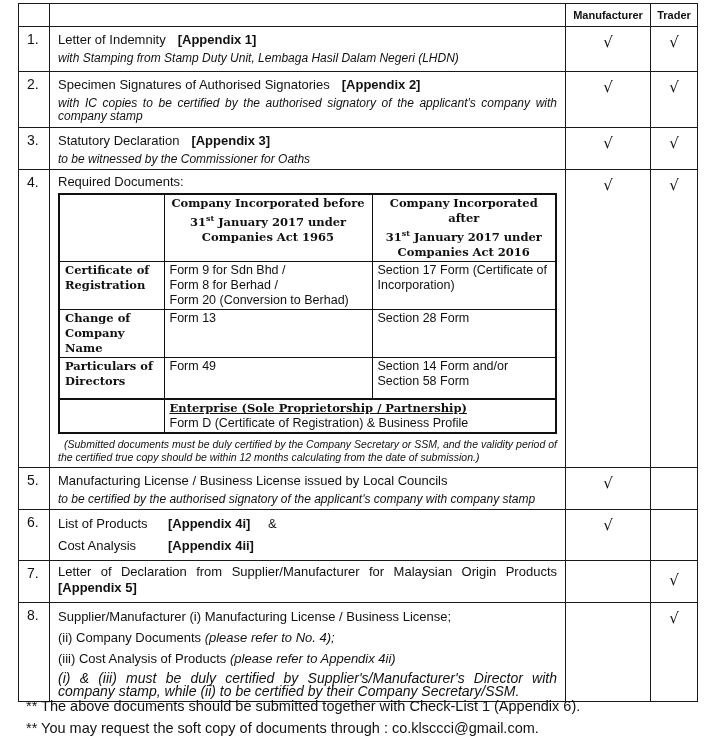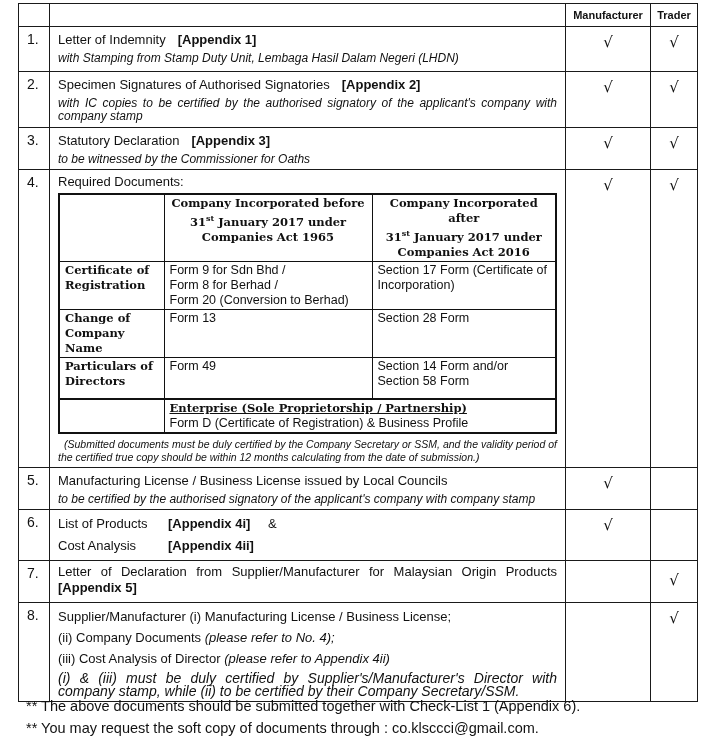--- a/index.html
+++ b/index.html
@@ -181,21 +181,21 @@
     </td>
     <td class="tick"></td>
     <td class="tick" style="padding-top:10px !important">√</td>
   </tr>
 
   <tr style="height:97px">
     <td class="num">8.</td>
     <td class="main">
       <div class="title" style="line-height:21px">Supplier/Manufacturer (i) Manufacturing License / Business License;</div>
       <div class="title" style="line-height:21px"><span>(ii) Company Documents </span><i>(please refer to No. 4);</i></div>
-      <div class="title" style="line-height:21px"><span>(iii) Cost Analysis of Director </span><i>(please refer to Appendix 4ii)</i></div>
+      <div class="title" style="line-height:21px"><span>(iii) Cost Analysis of Products </span><i>(please refer to Appendix 4ii)</i></div>
       <div class="sub justify" style="font-size:14px;line-height:13px">(i) &amp; (iii) must be duly certified by Supplier's/Manufacturer's Director with company stamp, while (ii) to be certified by their Company Secretary/SSM.</div>
     </td>
     <td class="tick"></td>
     <td class="tick">√</td>
   </tr>
 </tbody>
   </table>
 
 <div class="footer" style="top:698px">** The above documents should be submitted together with Check-List 1 (Appendix 6).</div>
 <div class="footer" style="top:720px">** You may request the soft copy of documents through : co.klsccci@gmail.com.</div>

